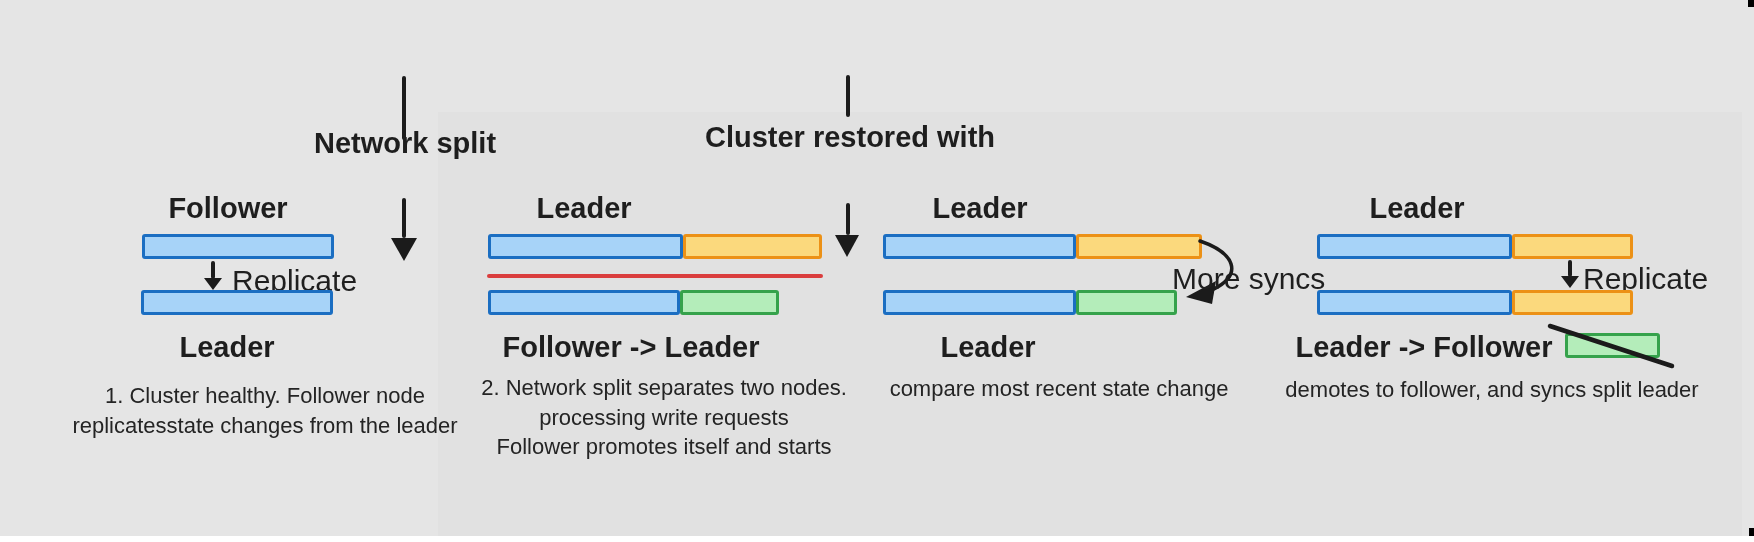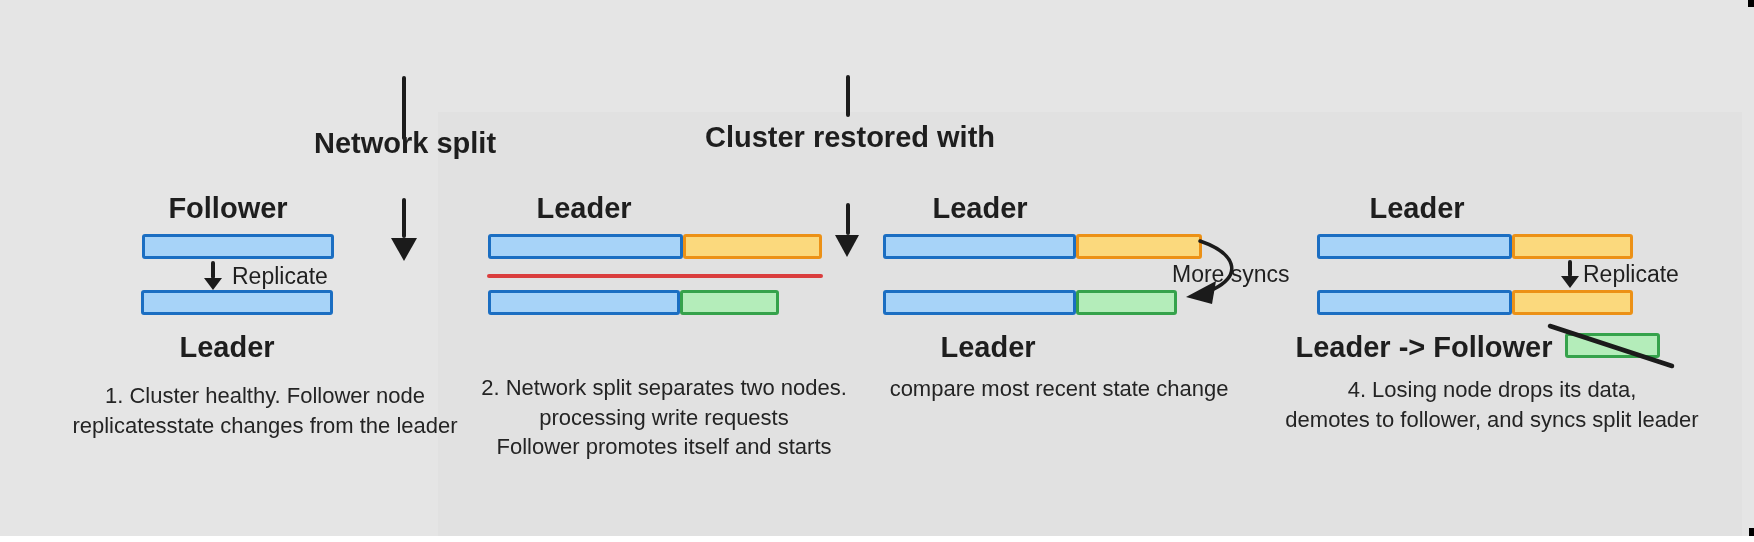--- a/index.html
+++ b/index.html
@@ -10,21 +10,21 @@
     font-family:Liberation Sans, sans-serif;
     color:#1f1f1f;
     overflow:hidden;
   }
   .tint{position:absolute;left:438px;top:112px;width:1304px;height:425px;background:rgba(70,70,40,0.02);}
   .plabel{
     position:absolute;transform:translateX(-50%);
     font-size:29px;font-weight:600;line-height:1.2;white-space:nowrap;color:#1e1e1e;
   }
   .ann{
-    position:absolute;font-size:23px;font-weight:400;line-height:1.1;white-space:nowrap;color:#1f1f1f;
+    position:absolute;font-size:30px;font-weight:400;line-height:1.1;white-space:nowrap;color:#1f1f1f;
   }
   .caption{
     position:absolute;transform:translateX(-50%);
     text-align:center;font-size:22px;line-height:29.5px;color:#242424;white-space:nowrap;
   }
   .bar{
     position:absolute;box-sizing:border-box;height:25px;
     border:3px solid;border-radius:3px;
   }
   .bar.blue{background:#a7d3f8;border-color:#1b6ec2;}
@@ -65,20 +65,21 @@
     <div>1. Cluster healthy. Follower node</div>
     <div>replicatesstate changes from the leader</div>
   </div>
 
   <div class="plabel" style="left:584px;top:191px">Leader</div>
   <div class="bar blue" style="left:488px;top:234px;width:195px"></div>
   <div class="bar orange" style="left:683px;top:234px;width:139px"></div>
   <div class="redline" style="left:487px;top:274px;width:336px"></div>
   <div class="bar blue" style="left:488px;top:290px;width:192px"></div>
   <div class="bar green" style="left:680px;top:290px;width:99px"></div>
+  <div class="plabel" style="left:631px;top:330px">Follower -&gt; Leader</div>
   <div class="caption" style="left:664px;top:373px">
     <div>2. Network split separates two nodes.</div>
     <div>processing write requests</div>
     <div>Follower promotes itself and starts</div>
   </div>
 
   <div class="plabel" style="left:980px;top:191px">Leader</div>
   <div class="bar blue" style="left:883px;top:234px;width:193px"></div>
   <div class="bar orange" style="left:1076px;top:234px;width:126px"></div>
   <div class="bar blue" style="left:883px;top:290px;width:193px"></div>
@@ -92,21 +93,20 @@
   <div class="bar blue" style="left:1317px;top:234px;width:195px"></div>
   <div class="bar orange" style="left:1512px;top:234px;width:121px"></div>
   <div class="vline" style="left:1568px;top:260px;height:17px"></div>
   <div class="tri-down" style="left:1561px;top:276px"></div>
   <div class="ann" style="left:1583px;top:262px">Replicate</div>
   <div class="bar blue" style="left:1317px;top:290px;width:195px"></div>
   <div class="bar orange" style="left:1512px;top:290px;width:121px"></div>
   <div class="plabel" style="left:1424px;top:330px">Leader -&gt; Follower</div>
   <div class="bar green" style="left:1565px;top:333px;width:95px"></div>
   <div class="caption" style="left:1492px;top:375px">
-    <div>4. Losing node drops its data,</div>
     <div>demotes to follower, and syncs split leader</div>
   </div>
 
   <svg class="overlay" width="1754" height="542" viewBox="0 0 1754 542">
     <path d="M 1200 241 C 1235 253 1243 274 1214 289" stroke="#1b1b1b" stroke-width="3.5" fill="none" stroke-linecap="round"></path>
     <polygon points="1186,297 1216,281 1212,304" fill="#1b1b1b"></polygon>
     <line x1="1550" y1="326" x2="1672" y2="366" stroke="#1b1b1b" stroke-width="4.5" stroke-linecap="round"></line>
   </svg>
 
   <div class="ann" style="left:1172px;top:262px">More syncs</div>

